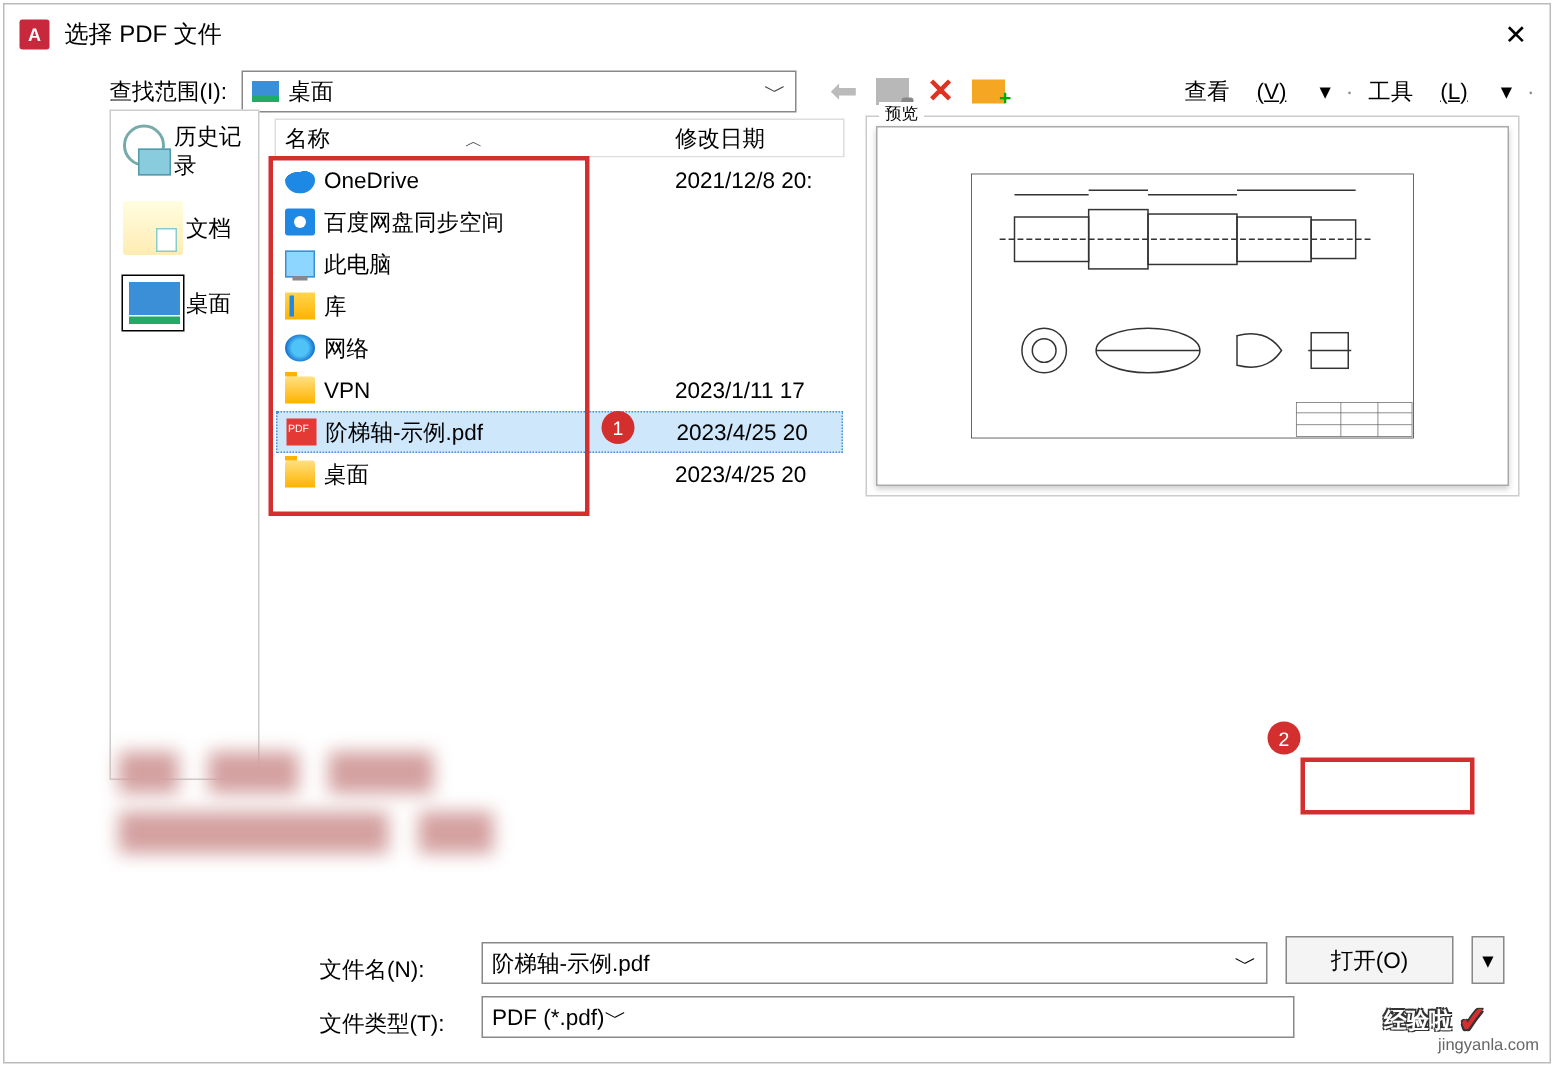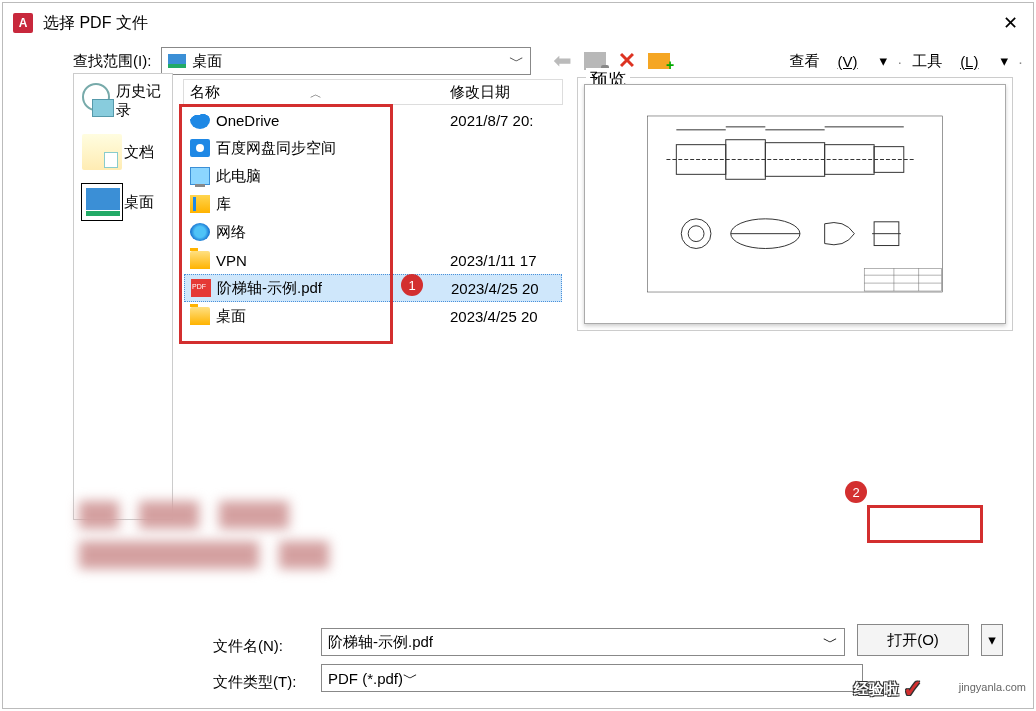--- a/index.html
+++ b/index.html
@@ -70,36 +70,36 @@
 
 .red-box { position: absolute; border: 3px solid #d32f2f; pointer-events: none; }
 .red-box.r1 { left: 176px; top: 25px; width: 214px; height: 240px; }
 .red-box.r2 { left: 867px; top: 505px; width: 116px; height: 38px; }
 .badge { position: absolute; width: 22px; height: 22px; background: #d32f2f; border-radius: 50%; color: #fff; display: flex; align-items: center; justify-content: center; font-size: 13px; }
 .badge.b1 { left: 398px; top: 195px; }
 .badge.b2 { left: 845px; top: 481px; }
 
 .preview-col { flex: 1; margin-left: 10px; padding-right: 20px; }
 .fieldset { border: 1px solid #ccc; padding: 6px; position: relative; margin-top: -2px; }
-.legend { position: absolute; top: -10px; left: 8px; background: #fff; padding: 0 4px; font-size: 18px; }
+.legend { position: absolute; top: -10px; left: 8px; background: #fff; padding: 0 4px; font-size: 11px; }
 .preview-img { width: 100%; height: 240px; border: 1px solid #aaa; box-shadow: 0 2px 4px rgba(0,0,0,.2); background: #fff; position: relative; padding: 30px 20px; }
 .tech-drawing { width: 100%; height: 100%; }
 
 .blur-area { position: absolute; left: 76px; top: 422px; width: 300px; height: 80px; }
 .blur-block { position: absolute; background: #d4a0a0; filter: blur(6px); }
 
 .bottom-row { display: flex; align-items: flex-end; padding: 4px 30px 4px 210px; gap: 12px; }
 .bottom-row .lbl { width: 96px; }
 .file-combo { flex: 1; display: flex; border: 1px solid #888; height: 28px; align-items: center; padding: 0 6px; }
 .file-combo .text { flex: 1; }
 .open-btn { width: 112px; height: 32px; background: #f4f4f4; border: 1px solid #888; cursor: pointer; }
 .open-drop { width: 22px; height: 32px; border: 1px solid #888; background: #f4f4f4; display: flex; align-items: center; justify-content: center; cursor: pointer; }
 .type-combo { flex: 1; display: flex; border: 1px solid #888; height: 28px; align-items: center; padding: 0 6px; margin-right: 140px; }
 
-.watermark { position: absolute; right: 10px; bottom: 8px; display: flex; flex-direction: row; align-items: center; }
+.watermark { position: absolute; right: 10px; bottom: 8px; display: flex; flex-direction: column; align-items: flex-start; }
 .wm-main { font-weight: bold; font-size: 22px; color: #fff; text-shadow: -1px -1px 0 #333, 1px -1px 0 #333, -1px 1px 0 #333, 1px 1px 0 #333; display: flex; align-items: center; }
 .wm-check { color: #d32f2f; font-size: 24px; margin-left: 4px; }
 .wm-sub { font-size: 11px; color: #666; margin-top: -4px; margin-left: 36px; }
 </style>
 </head>
 <body>
 
 <div class="window">
   <div class="titlebar">
     <div class="app-icon">A</div>
@@ -156,21 +156,21 @@
         <div class="lh-name">
           <span>名称</span>
           <span class="lh-sort">︿</span>
         </div>
         <div class="lh-date">修改日期</div>
       </div>
       <div class="file-list">
         <div class="file-row">
             <span class="fi cloud"></span>
             <span class="fname">OneDrive</span>
-            <span class="fdate">2021/8/7 20:</span>
+            <span class="fdate">2021/12/8 20:</span>
           </div>
         <div class="file-row">
             <span class="fi baidu"></span>
             <span class="fname">百度网盘同步空间</span>
             <span class="fdate"></span>
           </div>
         <div class="file-row">
             <span class="fi pc"></span>
             <span class="fname">此电脑</span>
             <span class="fdate"></span>

